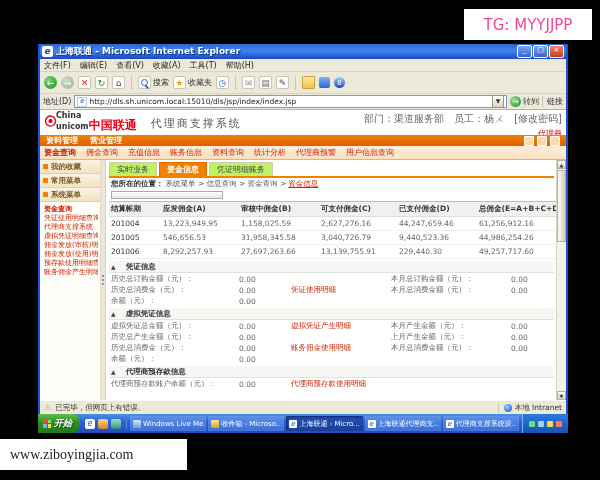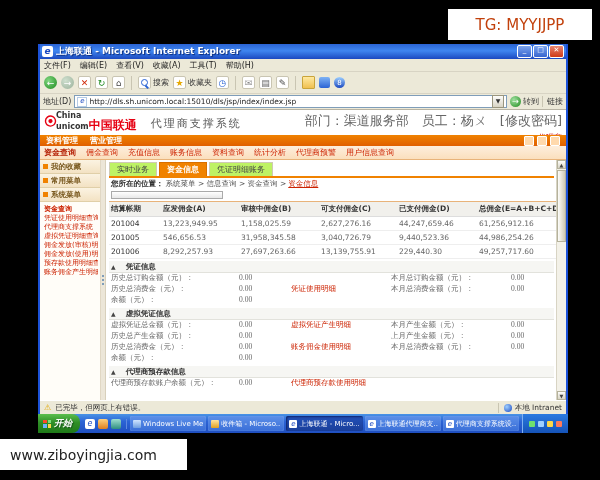--- a/index.html
+++ b/index.html
@@ -1,24 +1,24 @@
 <!DOCTYPE html>
 <html><head>
 <meta charset="utf-8">
 <style>
   html,body{margin:0;padding:0;}
   body{width:600px;height:480px;background:#000;position:relative;overflow:hidden;
        font-family:"DejaVu Sans",sans-serif;-webkit-font-smoothing:antialiased;}
 
   
-  .ovl-tg{position:absolute;top:9px;right:8px;width:144px;height:31px;background:#fff;
-          display:flex;align-items:center;justify-content:center;font-size:15px;color:#c2410c;z-index:50;}
+  .ovl-tg{position:absolute;top:9px;right:8px;width:128px;height:31px;background:#fff;
+          display:flex;align-items:center;justify-content:center;font-size:15px;color:#ec4899;z-index:50;}
   .ovl-site{position:absolute;left:0;bottom:10px;width:187px;height:31px;background:#fff;
             display:flex;align-items:center;padding-left:10px;box-sizing:border-box;
-            font-size:14px;color:#222;z-index:50;}
+            font-size:14px;color:#222;z-index:50;font-family:Liberation Serif, serif;}
 
   
   .screen{position:absolute;left:38px;top:44px;width:530px;height:389px;display:flex;flex-direction:column;}
   .ie-window{flex:1;display:flex;flex-direction:column;border-left:2px solid #1c52d8;border-right:2px solid #1c52d8;background:#ECE9D8;min-height:0;}
 
   
   .titlebar{height:15px;background:linear-gradient(180deg,#2a63d4,#3f86f0 45%,#1b49c0);
             display:flex;align-items:center;padding:0 2px;color:#fff;}
   .titlebar .ticon{width:11px;height:11px;background:#fff;border-radius:2px;color:#1b49c0;
                    font-size:9px;line-height:11px;text-align:center;font-style:italic;font-weight:bold;margin-right:3px;}
@@ -73,21 +73,21 @@
 
   .pg-header{height:25px;display:flex;align-items:flex-start;background:#fff;padding:2px 4px 0 4px;box-sizing:border-box;}
   .logo{display:flex;align-items:center;gap:2px;}
   .logo-mark{width:10px;height:16px;color:#e60012;font-size:13px;line-height:16px;font-weight:bold;}
   .logo-text{line-height:8px;}
   .logo-text .l1{font-size:8px;font-weight:bold;color:#333;display:block;}
   .logo-text .l2{font-size:8px;font-weight:bold;color:#333;}
   .logo-cn{font-size:12px;font-weight:bold;color:#e60012;}
   .sys-title{font-size:11px;color:#555;letter-spacing:2px;margin-left:14px;margin-top:4px;}
   .hdr-right{margin-left:auto;text-align:right;}
-  .user-info{font-size:13px;color:#666;}
+  .user-info{font-size:10px;color:#666;}
   .role-label{font-size:8px;color:#cc0000;margin-top:2px;}
 
   .topmenu{height:11px;background:linear-gradient(180deg,#f08200,#e05f00);display:flex;align-items:center;padding:0 6px;gap:12px;}
   .topmenu span{font-size:8px;color:#fff;font-weight:bold;}
   .topmenu .tm-icons{margin-left:auto;display:flex;gap:3px;}
   .tm-icn{width:8px;height:8px;background:#ffd9ad;border:1px solid #fff;border-radius:1px;}
 
   .subnav{height:13px;background:linear-gradient(180deg,#fdeedd,#fbdfbd);display:flex;align-items:center;padding:0 4px;gap:10px;border-bottom:1px solid #e8b37a;}
   .subnav a{font-size:8px;color:#cc2200;text-decoration:none;white-space:nowrap;}
   .subnav a.cur{font-weight:bold;color:#b31c00;}
@@ -124,21 +124,21 @@
   table.ctab th{background:#f1f0ec;border-top:1px solid #e8b37a;border-bottom:1px solid #ddd;
                 font-size:7.5px;color:#333;font-weight:bold;text-align:left;padding:2px 2px;white-space:nowrap;overflow:hidden;}
   table.ctab td{font-size:7.5px;color:#666;border-bottom:1px solid #eee;padding:2px 2px;white-space:nowrap;overflow:hidden;}
   table.ctab td.per{color:#333;}
   .cw0{width:52px;}.cw1{width:78px;}.cw2{width:80px;}.cw3{width:78px;}.cw4{width:80px;}.cw5{width:84px;}
 
   
   .sec-title{height:11px;background:#f6f6f3;border-bottom:1px solid #e2e2dc;display:flex;align-items:center;gap:10px;padding-left:2px;margin-top:2px;}
   .sec-title .tri{font-size:6px;color:#444;}
   .sec-title span.t{font-size:7.5px;font-weight:bold;color:#333;}
-  .sec-row{height:11px;display:flex;align-items:flex-start;font-size:7.5px;color:#666;padding-left:2px;font-family:Liberation Serif, serif;}
+  .sec-row{height:11px;display:flex;align-items:flex-end;font-size:7.5px;color:#666;padding-left:2px;}
   .sec-row .lbl{width:128px;flex:none;white-space:nowrap;overflow:hidden;}
   .sec-row .val{width:52px;flex:none;}
   .sec-row .lnk{width:100px;flex:none;color:#cc2200;white-space:nowrap;overflow:hidden;}
   .sec-row .rlbl{width:120px;flex:none;white-space:nowrap;overflow:hidden;}
   .sec-row .rval{flex:1;}
 
   
   .pscroll{width:9px;background:#f3f1e8;border-left:1px solid #d8d4c4;display:flex;flex-direction:column;flex:none;}
   .pscroll .arr{height:9px;background:linear-gradient(180deg,#fdfdfb,#d8d4c4);border:1px solid #b5b29c;
                 font-size:5px;line-height:8px;text-align:center;color:#444;box-sizing:border-box;}

